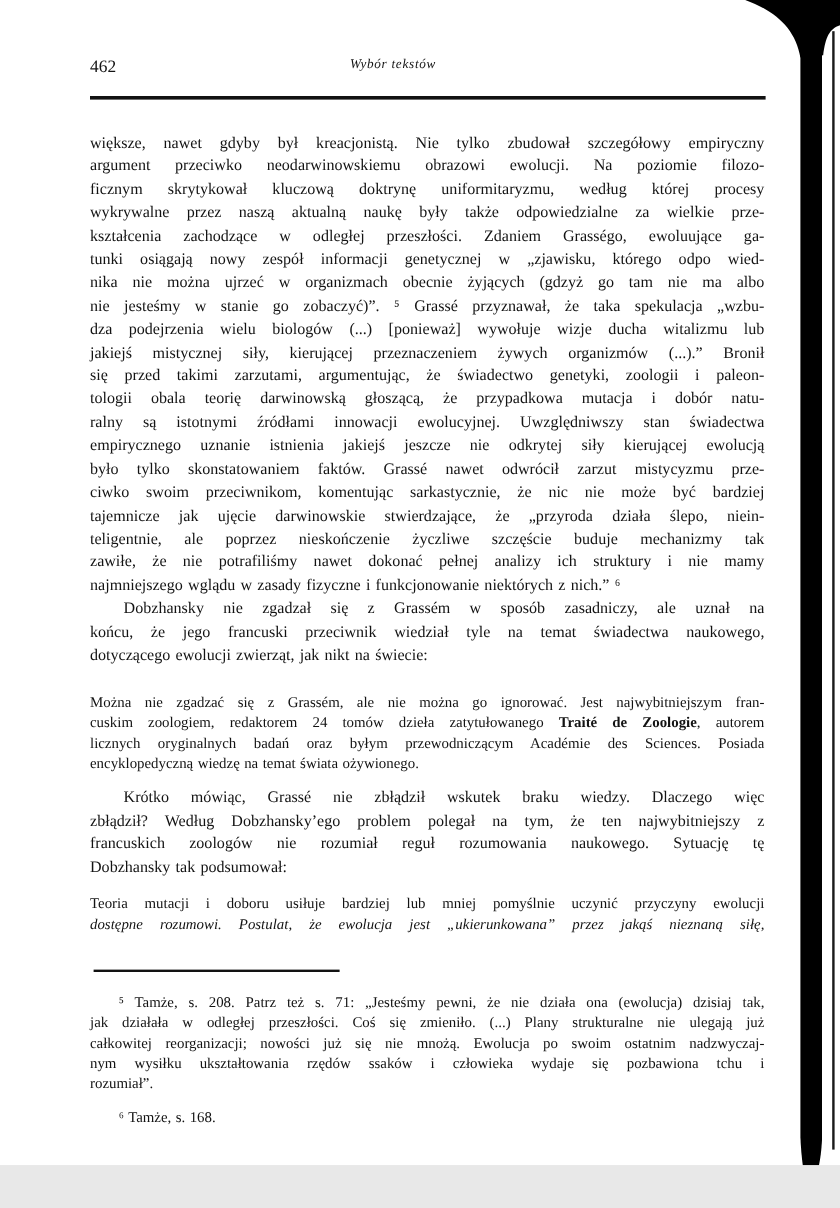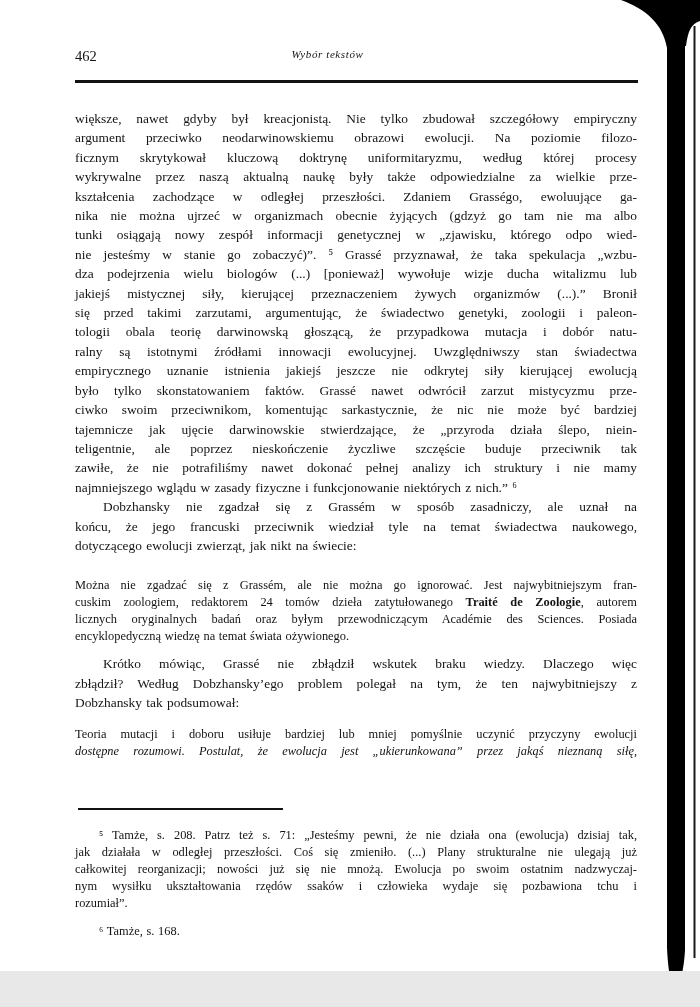--- a/index.html
+++ b/index.html
@@ -58,53 +58,54 @@
   <div class="hrule"></div>
 
   <div class="column">
 
     <div class="bpar">
         <div>większe, nawet gdyby był kreacjonistą. Nie tylko zbudował szczegółowy empiryczny</div>
         <div>argument przeciwko neodarwinowskiemu obrazowi ewolucji. Na poziomie filozo-</div>
         <div>ficznym skrytykował kluczową doktrynę uniformitaryzmu, według której procesy</div>
         <div>wykrywalne przez naszą aktualną naukę były także odpowiedzialne za wielkie prze-</div>
         <div>kształcenia zachodzące w odległej przeszłości. Zdaniem Grasségo, ewoluujące ga-</div>
+        <div>tunki osiągają nowy zespół informacji genetycznej w „zjawisku, którego odpo wied-</div>
         <div>nika nie można ujrzeć w organizmach obecnie żyjących (gdzyż go tam nie ma albo</div>
-        <div>tunki osiągają nowy zespół informacji genetycznej w „zjawisku, którego odpo wied-</div>
         <div>nie jesteśmy w stanie go zobaczyć)”. ⁵ Grassé przyznawał, że taka spekulacja „wzbu-</div>
         <div>dza podejrzenia wielu biologów (...) [ponieważ] wywołuje wizje ducha witalizmu lub</div>
         <div>jakiejś mistycznej siły, kierującej przeznaczeniem żywych organizmów (...).” Bronił</div>
         <div>się przed takimi zarzutami, argumentując, że świadectwo genetyki, zoologii i paleon-</div>
         <div>tologii obala teorię darwinowską głoszącą, że przypadkowa mutacja i dobór natu-</div>
         <div>ralny są istotnymi źródłami innowacji ewolucyjnej. Uwzględniwszy stan świadectwa</div>
         <div>empirycznego uznanie istnienia jakiejś jeszcze nie odkrytej siły kierującej ewolucją</div>
         <div>było tylko skonstatowaniem faktów. Grassé nawet odwrócił zarzut mistycyzmu prze-</div>
         <div>ciwko swoim przeciwnikom, komentując sarkastycznie, że nic nie może być bardziej</div>
         <div>tajemnicze jak ujęcie darwinowskie stwierdzające, że „przyroda działa ślepo, niein-</div>
-        <div>teligentnie, ale poprzez nieskończenie życzliwe szczęście buduje przeciwnik tak</div>
+        <div>teligentnie, ale poprzez nieskończenie życzliwe szczęście buduje mechanizmy tak</div>
         <div>zawiłe, że nie potrafiliśmy nawet dokonać pełnej analizy ich struktury i nie mamy</div>
         <div>najmniejszego wglądu w zasady fizyczne i funkcjonowanie niektórych z nich.” ⁶</div>
       </div>
 
     <div class="bpar indent">
         <div>Dobzhansky nie zgadzał się z Grassém w sposób zasadniczy, ale uznał na</div>
         <div>końcu, że jego francuski przeciwnik wiedział tyle na temat świadectwa naukowego,</div>
         <div>dotyczącego ewolucji zwierząt, jak nikt na świecie:</div>
       </div>
 
     <div class="quote q1">
       <div class="qline">Można nie zgadzać się z Grassém, ale nie można go ignorować. Jest najwybitniejszym fran-</div>
       <div class="qline"><span>cuskim zoologiem, redaktorem 24 tomów dzieła zatytułowanego </span><b>Traité de Zoologie</b><span>, autorem</span></div>
       <div class="qline">licznych oryginalnych badań oraz byłym przewodniczącym Académie des Sciences. Posiada</div>
       <div class="qline qlast">encyklopedyczną wiedzę na temat świata ożywionego.</div>
     </div>
 
     <div class="bpar indent">
         <div>Krótko mówiąc, Grassé nie zbłądził wskutek braku wiedzy. Dlaczego więc</div>
         <div>zbłądził? Według Dobzhansky’ego problem polegał na tym, że ten najwybitniejszy z</div>
+        <div>francuskich zoologów nie rozumiał reguł rozumowania naukowego. Sytuację tę</div>
         <div>Dobzhansky tak podsumował:</div>
       </div>
 
     <div class="quote q2 justify-all">
         <div>Teoria mutacji i doboru usiłuje bardziej lub mniej pomyślnie uczynić przyczyny ewolucji</div>
         <div>dostępne rozumowi. Postulat, że ewolucja jest „ukierunkowana” przez jakąś nieznaną siłę,</div>
       </div>
 
   </div>
 

